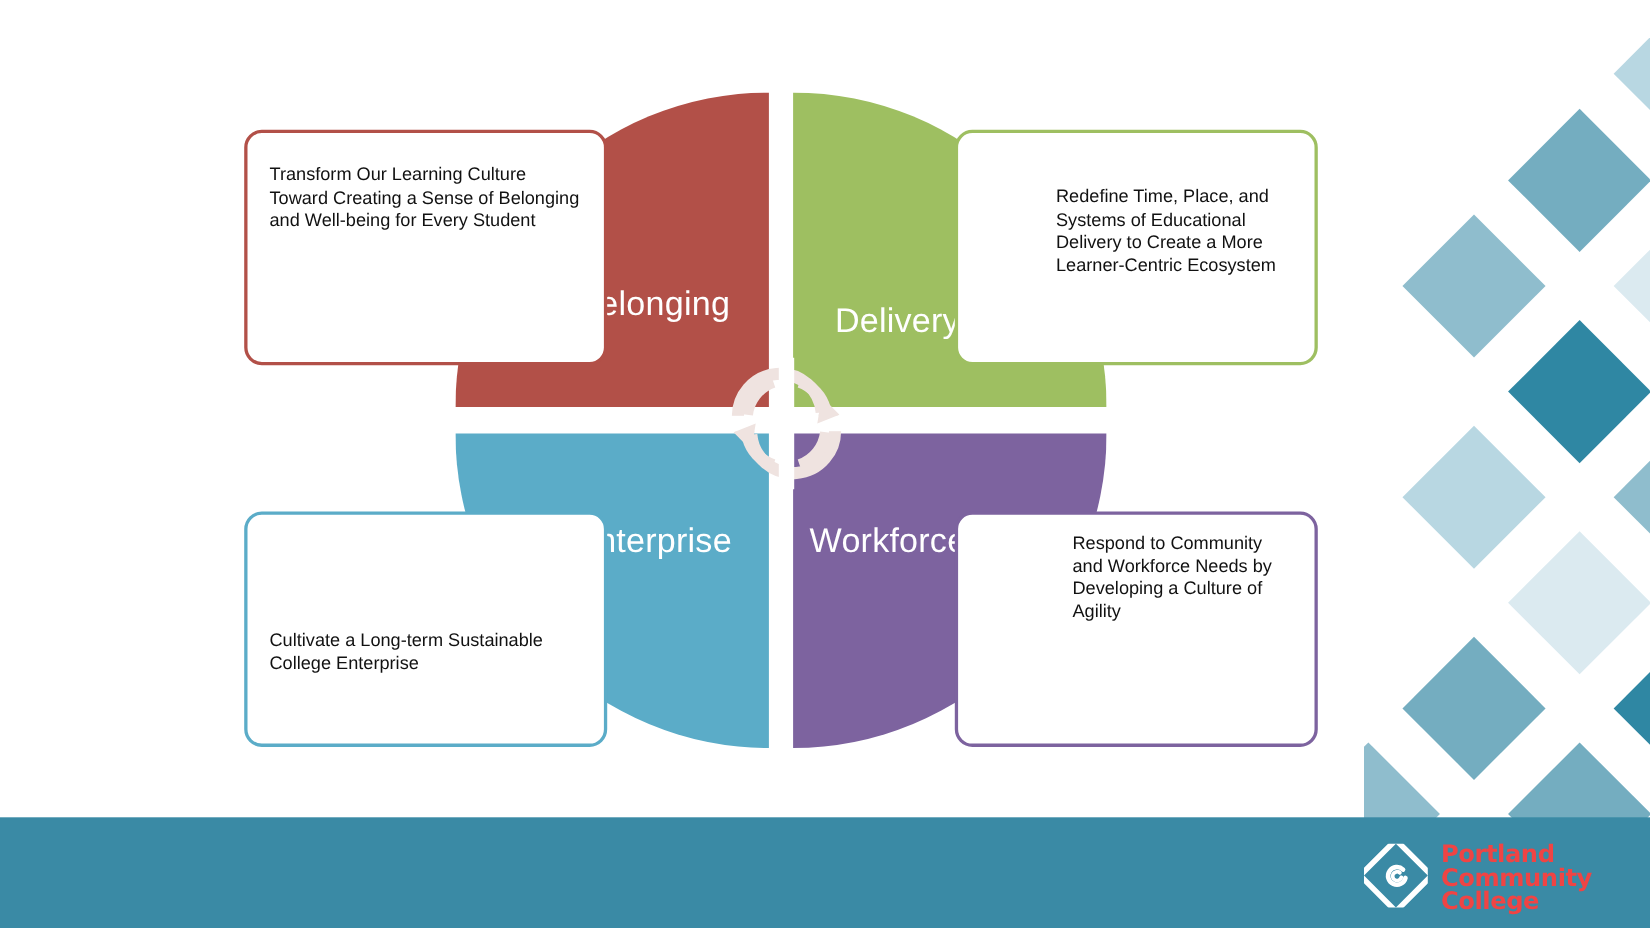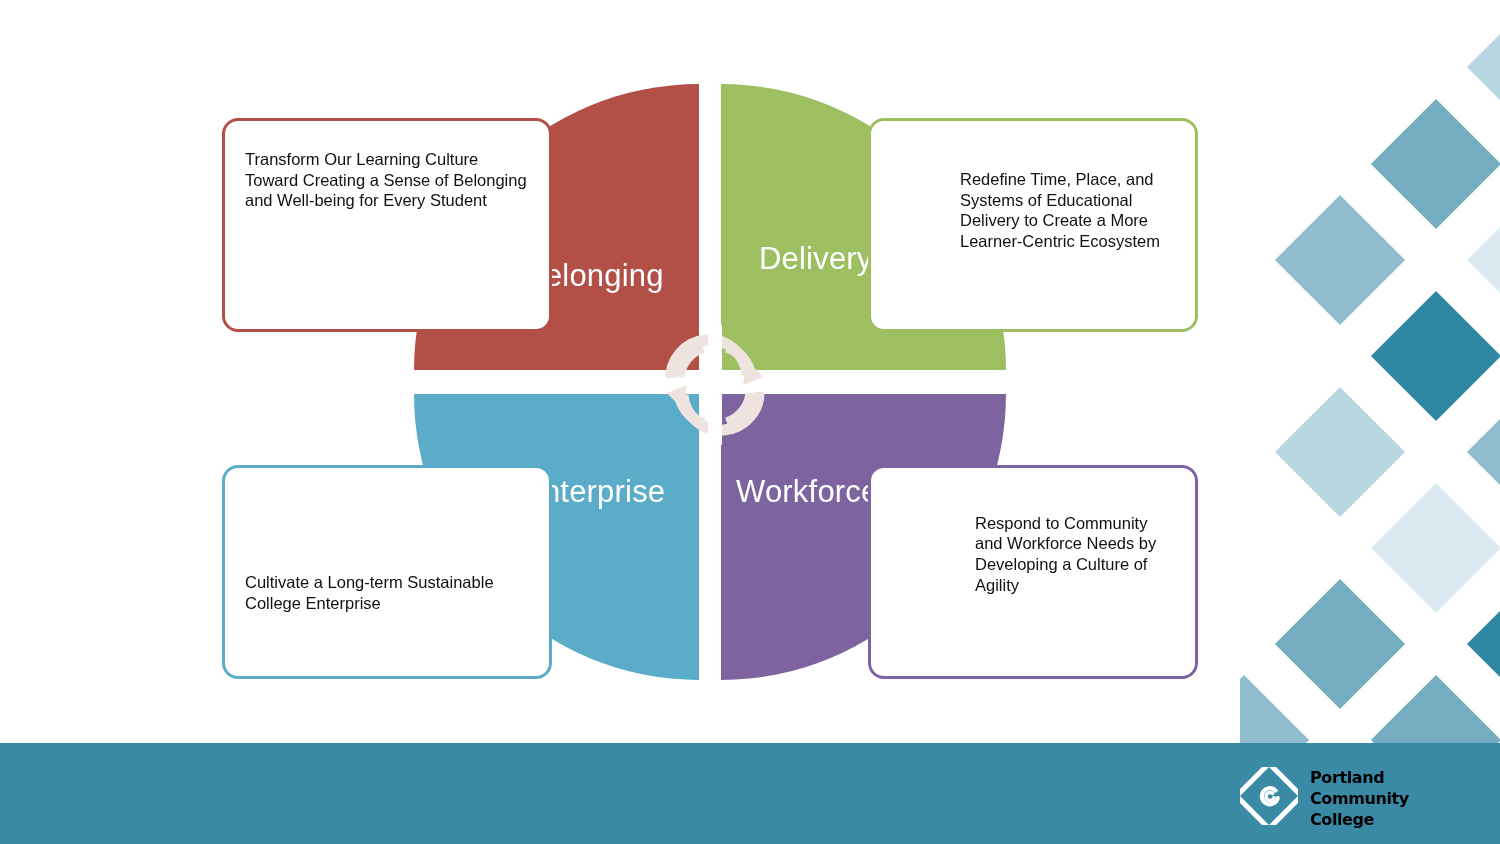--- a/index.html
+++ b/index.html
@@ -65,21 +65,21 @@
 
   .quad-label {
     position: absolute;
     color: #ffffff;
     font-size: 31px;
     font-weight: 400;
     white-space: nowrap;
     letter-spacing: 0.2px;
   }
   #label-belonging  { left: 110px; top: 174px; }
-  #label-delivery   { left: 345px; top: 157px; text-align: center; }
+  #label-delivery   { left: 345px; top: 190px; text-align: center; }
   #label-enterprise { left: 108px; top: 390px; }
   #label-workforce  { left: 322px; top: 390px; }
 
   
   #cycle-arrows {
     position: absolute;
     left: 655px;
     top: 325px;
     width: 120px;
     height: 120px;
@@ -119,21 +119,21 @@
   #callout-delivery .callout-text { width: 215px; }
   #callout-enterprise {
     left: 222px;  top: 465px;  width: 330px; height: 214px;
     border-color: #5bacc8;
     align-items: center;
     padding-top: 58px;
   }
   #callout-workforce {
     left: 868px;  top: 465px;  width: 330px; height: 214px;
     border-color: #7d639f;
-    align-items: center;
+    align-items: flex-start;
     justify-content: flex-end;
     padding-bottom: 52px;
   }
   #callout-workforce .callout-text { width: 200px; }
 
   
   #bottom-banner {
     position: absolute;
     left: 0;
     bottom: 0;
@@ -159,24 +159,24 @@
     position: absolute;
     left: 1240px;
     top: 758px;
     width: 240px;
     height: 80px;
     display: flex;
     align-items: center;
     gap: 12px;
   }
   #pcc-wordmark {
-    color: #000000;
+    color: #ef4444;
     font-family: "DejaVu Sans", sans-serif;
     font-weight: bold;
-    font-size: 16px;
+    font-size: 22px;
     line-height: 21px;
     letter-spacing: -0.4px;
     white-space: pre-line;
   }
 </style>
 </head>
 <body>
 
 <div id="slide">
 

